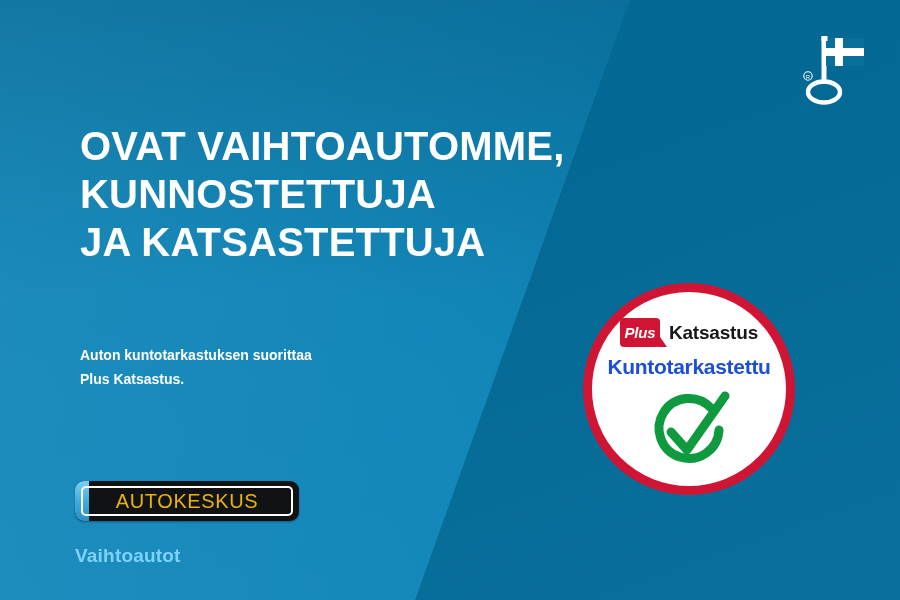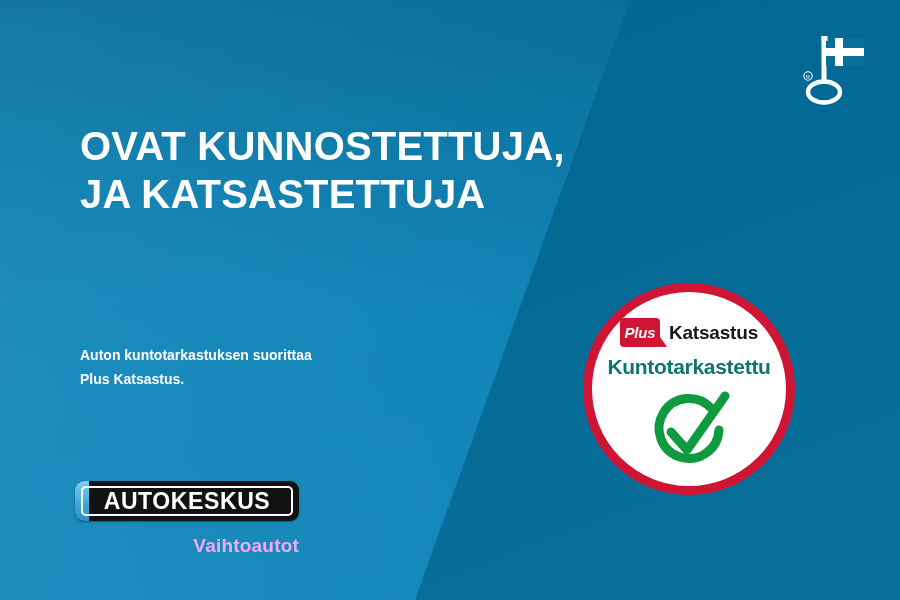--- a/index.html
+++ b/index.html
@@ -101,32 +101,32 @@
     position: absolute;
     left: 6px; top: 5px;
     right: 6px; bottom: 5px;
     border: 2px solid #ffffff;
     border-radius: 5px;
     display: flex;
     align-items: center;
     justify-content: center;
   }
   .plate-text {
-    color: #ffffff;
-    font-size: 23px;
-    font-weight: bold;
+    color: #eab308;
+    font-size: 20px;
+    font-weight: normal;
     letter-spacing: 0.6px;
     line-height: 1;
     white-space: nowrap;
   }
   .logo-sub {
-    margin-top: 14px;
-    text-align: right;
+    margin-top: 24px;
+    text-align: left;
     width: 224px;
-    color: #f0abfc;
+    color: #7dd3fc;
     font-size: 19px;
     font-weight: bold;
     letter-spacing: 0.2px;
   }
 
   
   .keyflag {
     position: absolute;
     left: 786px;
     top: 24px;
@@ -193,21 +193,21 @@
     font-weight: bold;
     line-height: 1;
     letter-spacing: -0.2px;
     margin-left: 4px;
   }
   .badge-status {
     position: absolute;
     top: 63px;
     left: 0; right: 0;
     text-align: center;
-    color: #0f766e;
+    color: #1d4ed8;
     font-size: 21px;
     font-weight: bold;
     letter-spacing: -0.3px;
   }
   .badge-check {
     position: absolute;
     top: 96px;
     left: 50%;
     transform: translateX(-50%);
     width: 96px;
@@ -240,21 +240,22 @@
 
         <rect x="35.5" y="12" width="6" height="5" fill="#ffffff"></rect>
       </g>
 
       <circle cx="22" cy="52" r="4.2" fill="none" stroke="#ffffff" stroke-width="1.1"></circle>
       <text x="22" y="54.6" font-family="Liberation Sans, sans-serif" font-size="5.4" fill="#ffffff" text-anchor="middle">R</text>
     </svg>
   </div>
 
   <div class="headline">
-    <span class="hl-line">OVAT KUNNOSTETTUJA,</span>
+    <span class="hl-line">OVAT VAIHTOAUTOMME,</span>
+    <span class="hl-line">KUNNOSTETTUJA</span>
     <span class="hl-line">JA KATSASTETTUJA</span>
   </div>
 
   <div class="subtitle">
     <span class="sub-line">Auton kuntotarkastuksen suorittaa</span>
     <span class="sub-line">Plus Katsastus.</span>
   </div>
 
   <div class="logo-block">
     <div class="plate">

